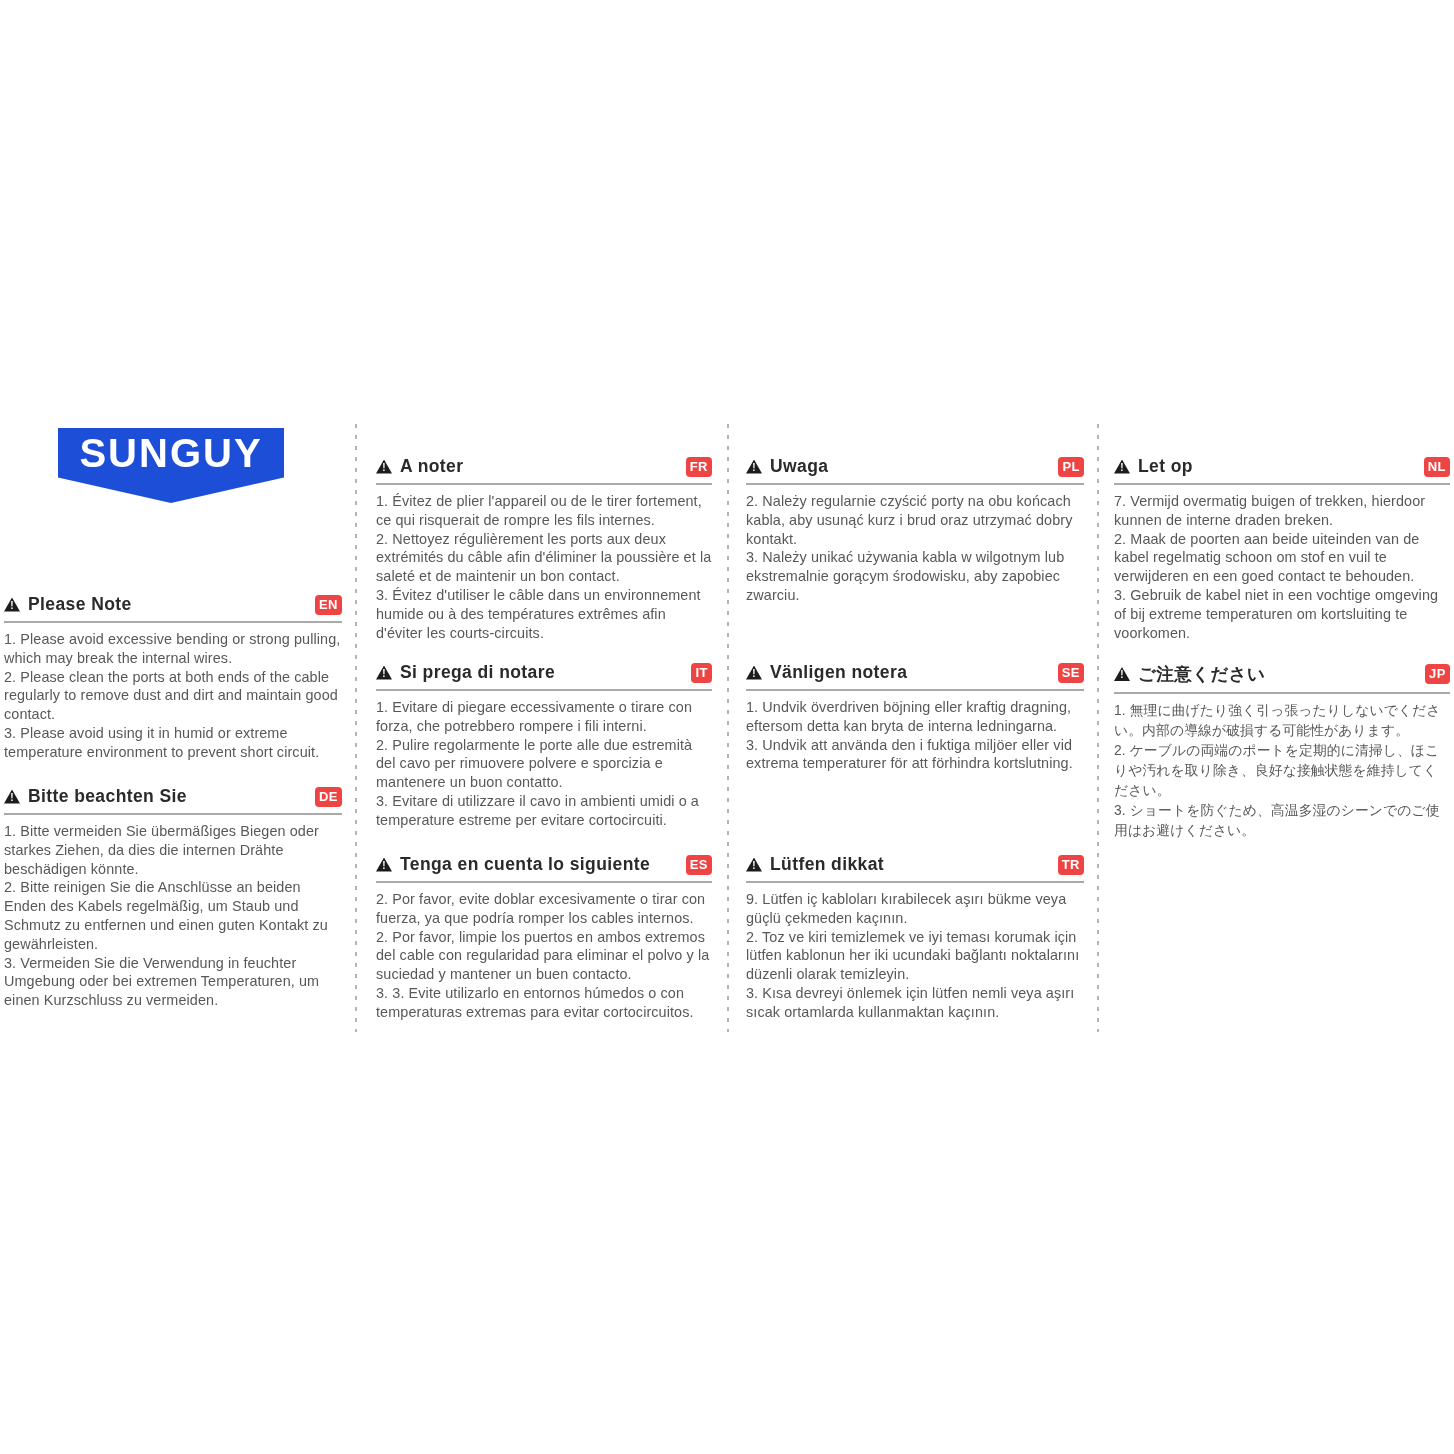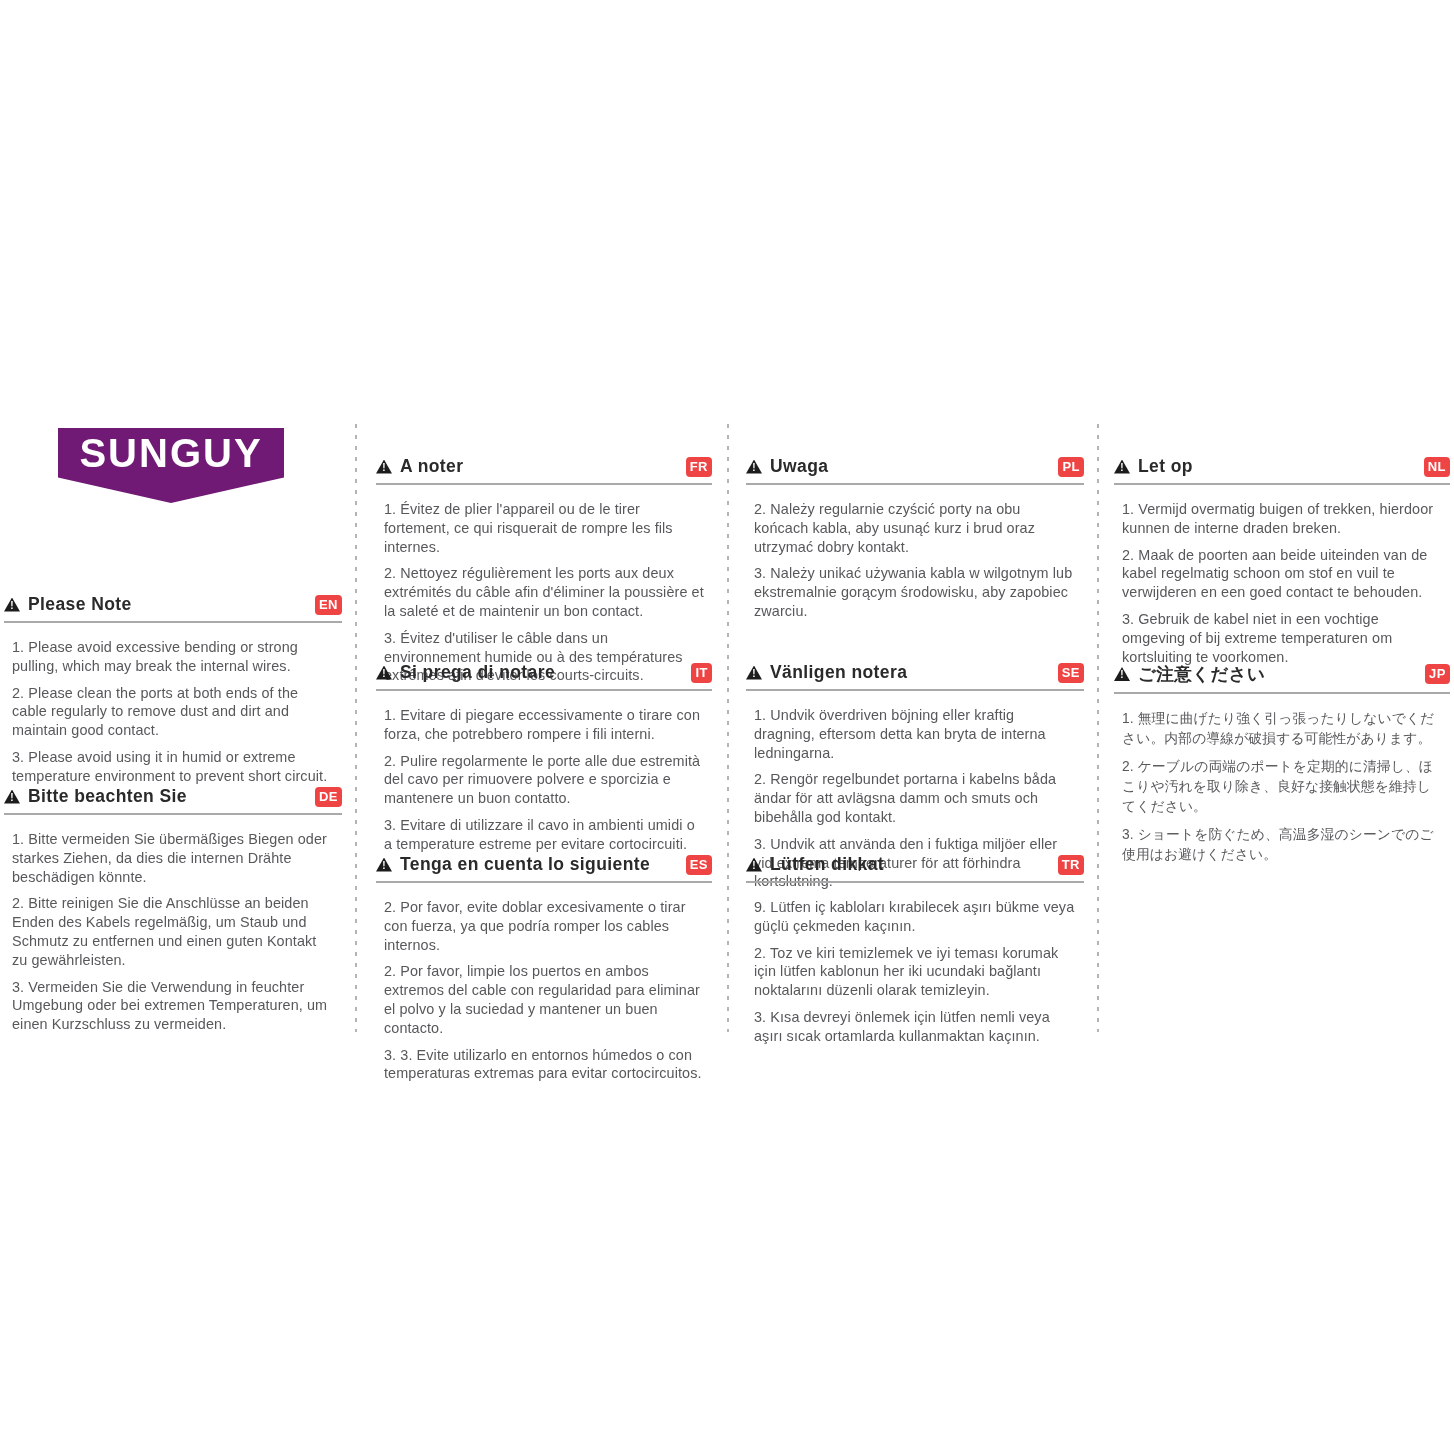--- a/index.html
+++ b/index.html
@@ -11,21 +11,21 @@
     overflow:hidden;
   }
   .divider{
     position:absolute;
     top:424px;height:608px;width:2px;
     background:repeating-linear-gradient(to bottom,#b4b4b4 0 4px,transparent 4px 11px);
   }
   .logo{
     position:absolute;left:58px;top:428px;
     width:226px;height:75px;
-    background:#701a75;
+    background:#1d4ed8;
     clip-path:polygon(0 0,100% 0,100% 66%,50% 100%,0 66%);
     display:flex;align-items:flex-start;justify-content:center;
   }
   .logo .logo-text{
     color:#ffffff;
     font-weight:bold;
     font-size:40px;
     letter-spacing:2px;
     line-height:50px;
     transform:scaleY(1.02);
@@ -62,21 +62,21 @@
     color:#ffffff;
     font-weight:bold;
     font-size:13px;
     line-height:16px;
     padding:2px 4px;
     border-radius:4px;
     letter-spacing:0.5px;
   }
   .items{padding-top:7px;}
   .items p{
-    margin:8px;
+    margin:0;
     font-size:14.4px;
     line-height:18.8px;
     color:#57585a;
     letter-spacing:0.1px;
   }
   .note-jp .items p{font-size:13.8px;line-height:20px;}
 </style>
 </head>
 <body>
 
@@ -182,21 +182,20 @@
   <section class="note" style="left:746px;top:662px;width:338px">
     <div class="head">
       <span class="tri">
           <span class="ex">!</span>
         </span>
       <span class="title">Vänligen notera</span>
       <span class="badge">SE</span>
     </div>
     <div class="items">
         <p>1. Undvik överdriven böjning eller kraftig dragning, eftersom detta kan bryta de interna ledningarna.</p>
-        <p>2. Rengör regelbundet portarna i kabelns båda ändar för att avlägsna damm och smuts och bibehålla god kontakt.</p>
         <p>3. Undvik att använda den i fuktiga miljöer eller vid extrema temperaturer för att förhindra kortslutning.</p>
       </div>
   </section>
 
   <section class="note" style="left:746px;top:854px;width:338px">
     <div class="head">
       <span class="tri">
           <span class="ex">!</span>
         </span>
       <span class="title">Lütfen dikkat</span>
@@ -211,21 +210,21 @@
 
   <section class="note" style="left:1114px;top:456px;width:336px">
     <div class="head">
       <span class="tri">
           <span class="ex">!</span>
         </span>
       <span class="title">Let op</span>
       <span class="badge">NL</span>
     </div>
     <div class="items">
-        <p>1. Vermijd overmatig buigen of trekken, hierdoor kunnen de interne draden breken.</p>
+        <p>7. Vermijd overmatig buigen of trekken, hierdoor kunnen de interne draden breken.</p>
         <p>2. Maak de poorten aan beide uiteinden van de kabel regelmatig schoon om stof en vuil te verwijderen en een goed contact te behouden.</p>
         <p>3. Gebruik de kabel niet in een vochtige omgeving of bij extreme temperaturen om kortsluiting te voorkomen.</p>
       </div>
   </section>
 
   <section class="note note-jp" style="left:1114px;top:662px;width:336px">
     <div class="head">
       <span class="tri">
           <span class="ex">!</span>
         </span>

